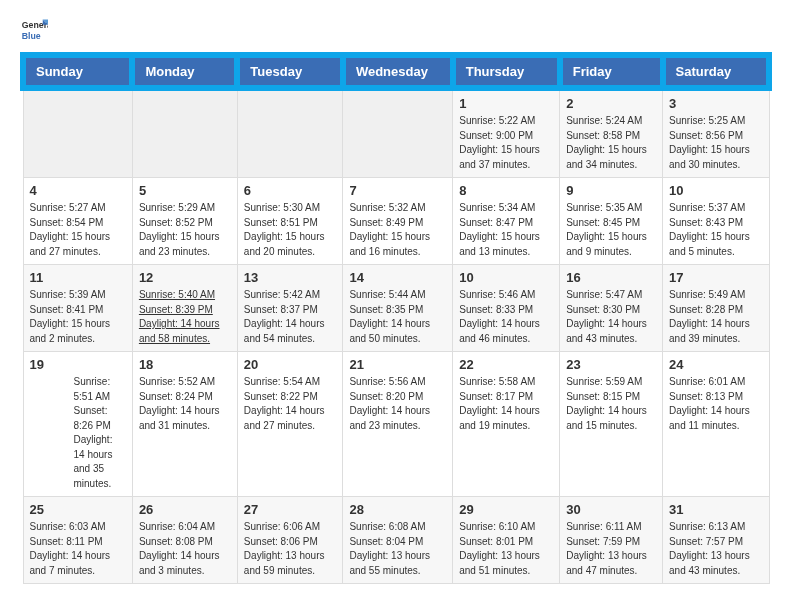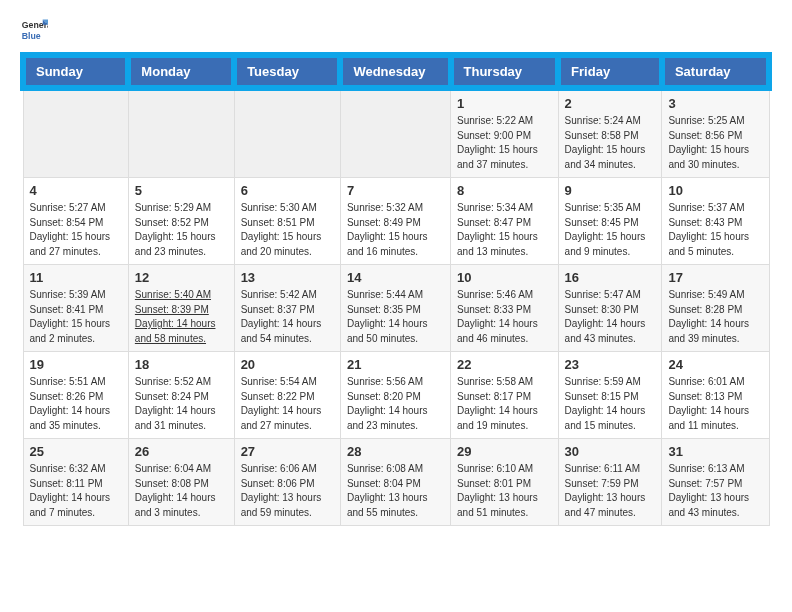--- a/index.html
+++ b/index.html
@@ -250,21 +250,21 @@
           <span class="day-number">17</span>
           <div class="day-info" style="white-space: pre-line;">Sunrise: 5:49 AM
 Sunset: 8:28 PM
 Daylight: 14 hours
 and 39 minutes.</div>
         </td>
       </tr>
       <tr>
         <td>
           <span class="day-number">19</span>
-          <div class="day-info" style="white-space: pre-line;">Sunrise: 5:51 AM
+          <div class="day-info" style="white-space: pre-line; margin-left: 44px;">Sunrise: 5:51 AM
 Sunset: 8:26 PM
 Daylight: 14 hours
 and 35 minutes.</div>
         </td>
         <td>
           <span class="day-number">18</span>
           <div class="day-info" style="white-space: pre-line;">Sunrise: 5:52 AM
 Sunset: 8:24 PM
 Daylight: 14 hours
 and 31 minutes.</div>
@@ -301,21 +301,21 @@
           <span class="day-number">24</span>
           <div class="day-info" style="white-space: pre-line;">Sunrise: 6:01 AM
 Sunset: 8:13 PM
 Daylight: 14 hours
 and 11 minutes.</div>
         </td>
       </tr>
       <tr>
         <td>
           <span class="day-number">25</span>
-          <div class="day-info" style="white-space: pre-line;">Sunrise: 6:32 AM
+          <div class="day-info" style="white-space: pre-line;">Sunrise: 6:03 AM
 Sunset: 8:11 PM
 Daylight: 14 hours
 and 7 minutes.</div>
         </td>
         <td>
           <span class="day-number">26</span>
           <div class="day-info" style="white-space: pre-line;">Sunrise: 6:04 AM
 Sunset: 8:08 PM
 Daylight: 14 hours
 and 3 minutes.</div>

